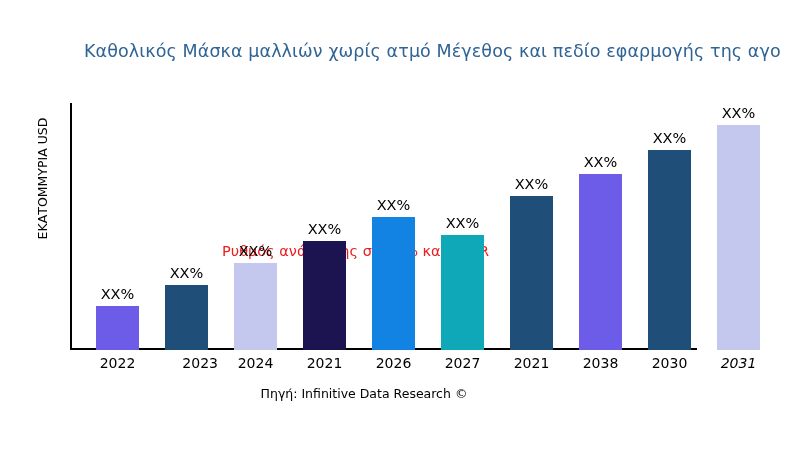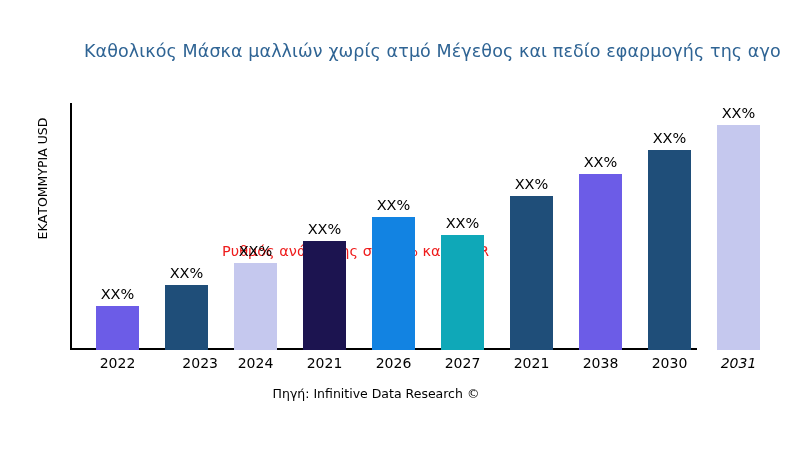--- a/index.html
+++ b/index.html
@@ -115,21 +115,21 @@
     width: 63px;
     margin-left: -10px;
     text-align: center;
     font-size: 14px;
     color: #000000;
   }
 
   
   #source-note {
     position: absolute;
-    left: 16px;
+    left: 4px;
     top: 386px;
     width: 720px;
     text-align: center;
     font-size: 12.5px;
     color: #000000;
   }
 </style>
 </head>
 <body>
 

